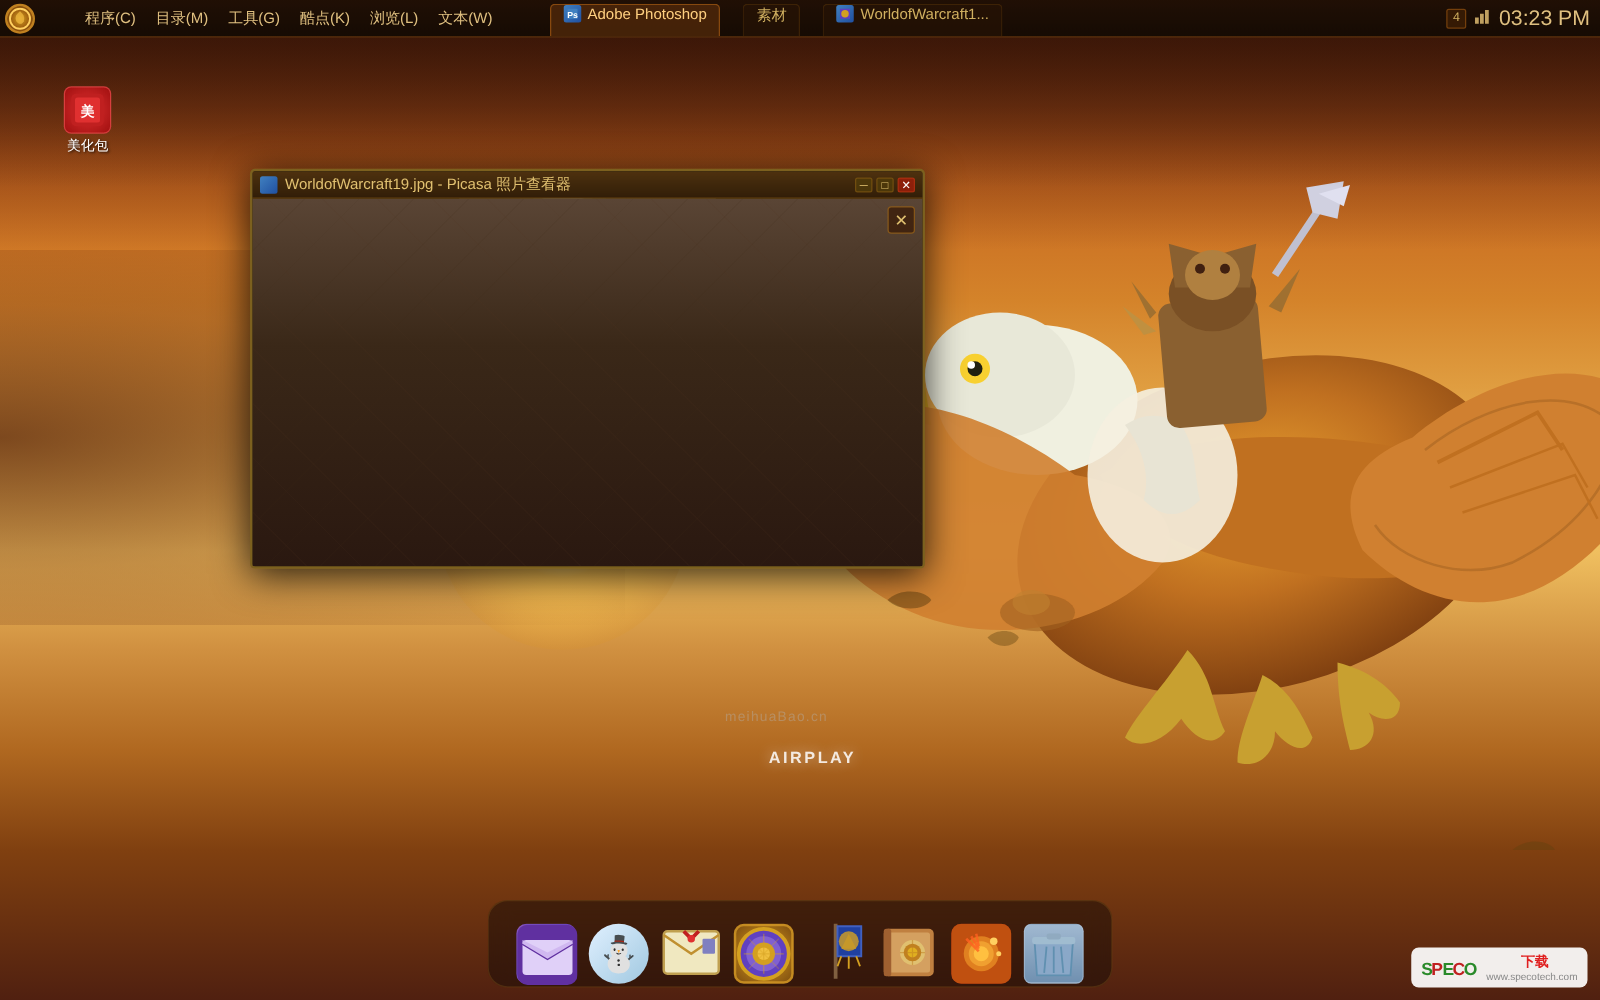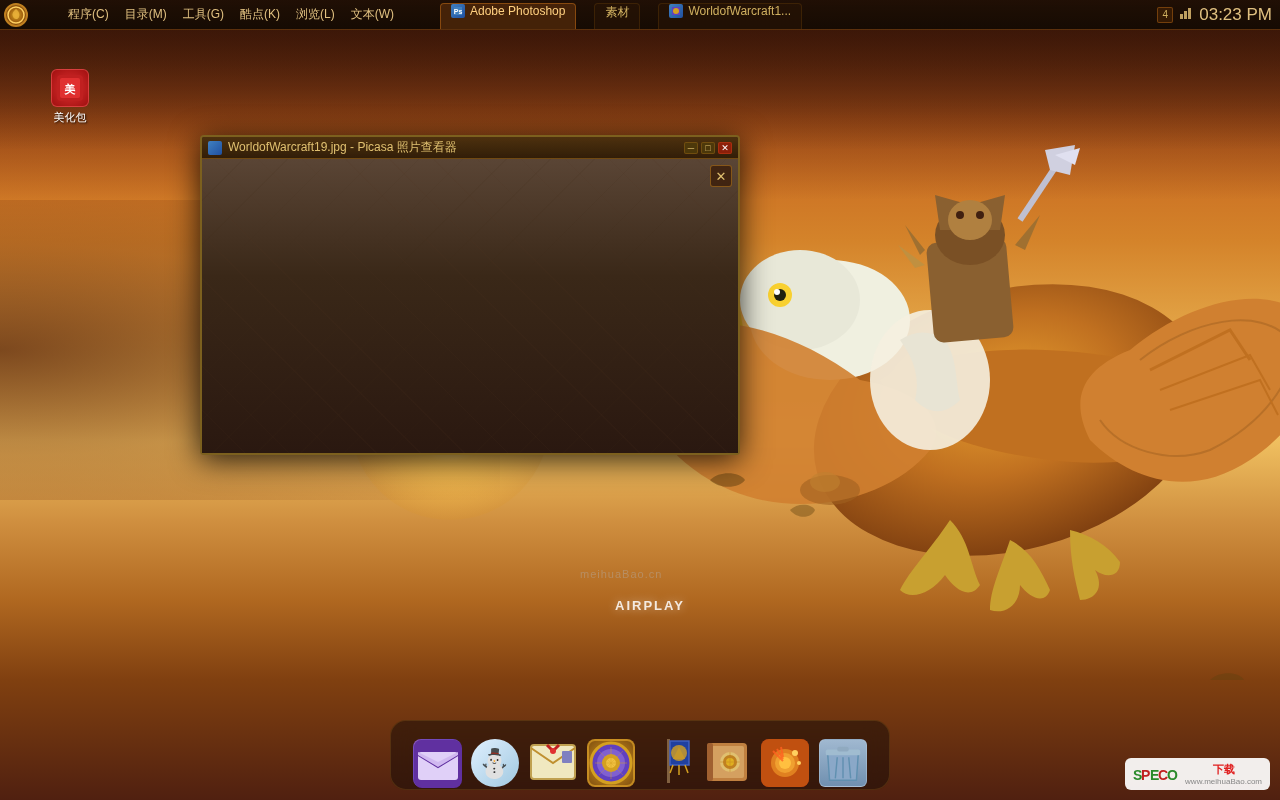--- a/index.html
+++ b/index.html
@@ -898,17 +898,17 @@
     <svg width="48" height="24" viewBox="0 0 48 24">
 
       <text x="0" y="18" font-size="14" font-weight="bold" fill="#2a8a2a">S</text>
       <text x="8" y="18" font-size="14" font-weight="bold" fill="#c02020">P</text>
       <text x="17" y="18" font-size="14" font-weight="bold" fill="#2a8a2a">E</text>
       <text x="25" y="18" font-size="14" font-weight="bold" fill="#c02020">C</text>
       <text x="34" y="18" font-size="14" font-weight="bold" fill="#2a8a2a">O</text>
     </svg>
     <div>
       <div style="font-size:11px;color:#e02020;font-weight:bold;margin-left:28px;">下载</div>
-      <div style="font-size:8px;color:#888;">www.meihuaBao.com</div>
+      <div style="font-size:8px;color:#888;">www.specotech.com</div>
     </div>
   </div>
 
 </div>
 
 </body></html>

